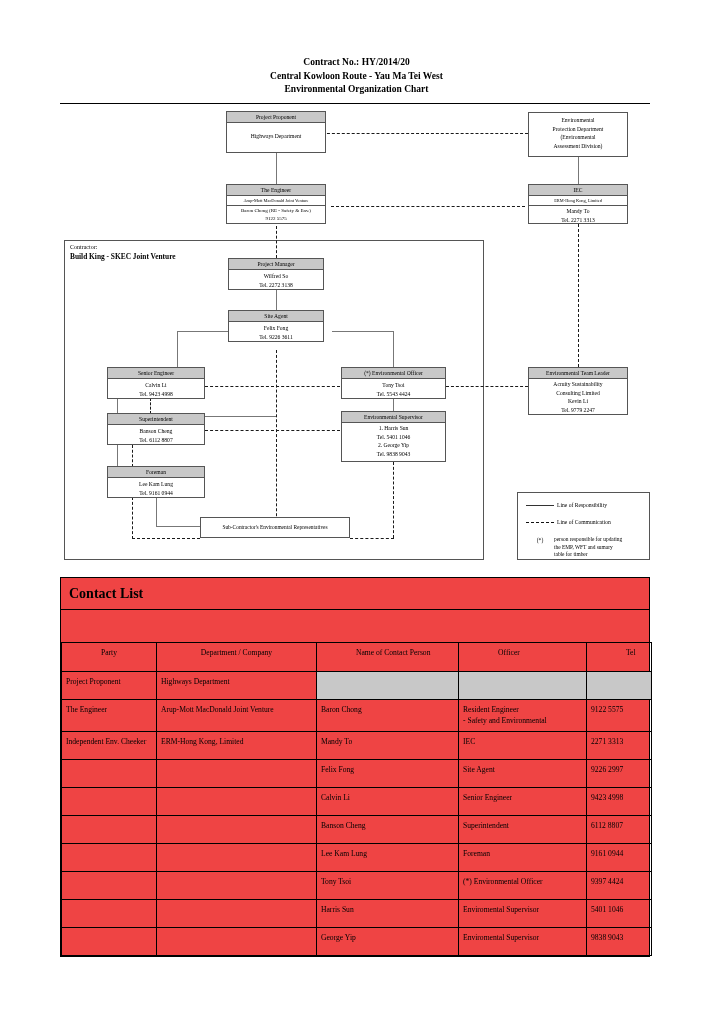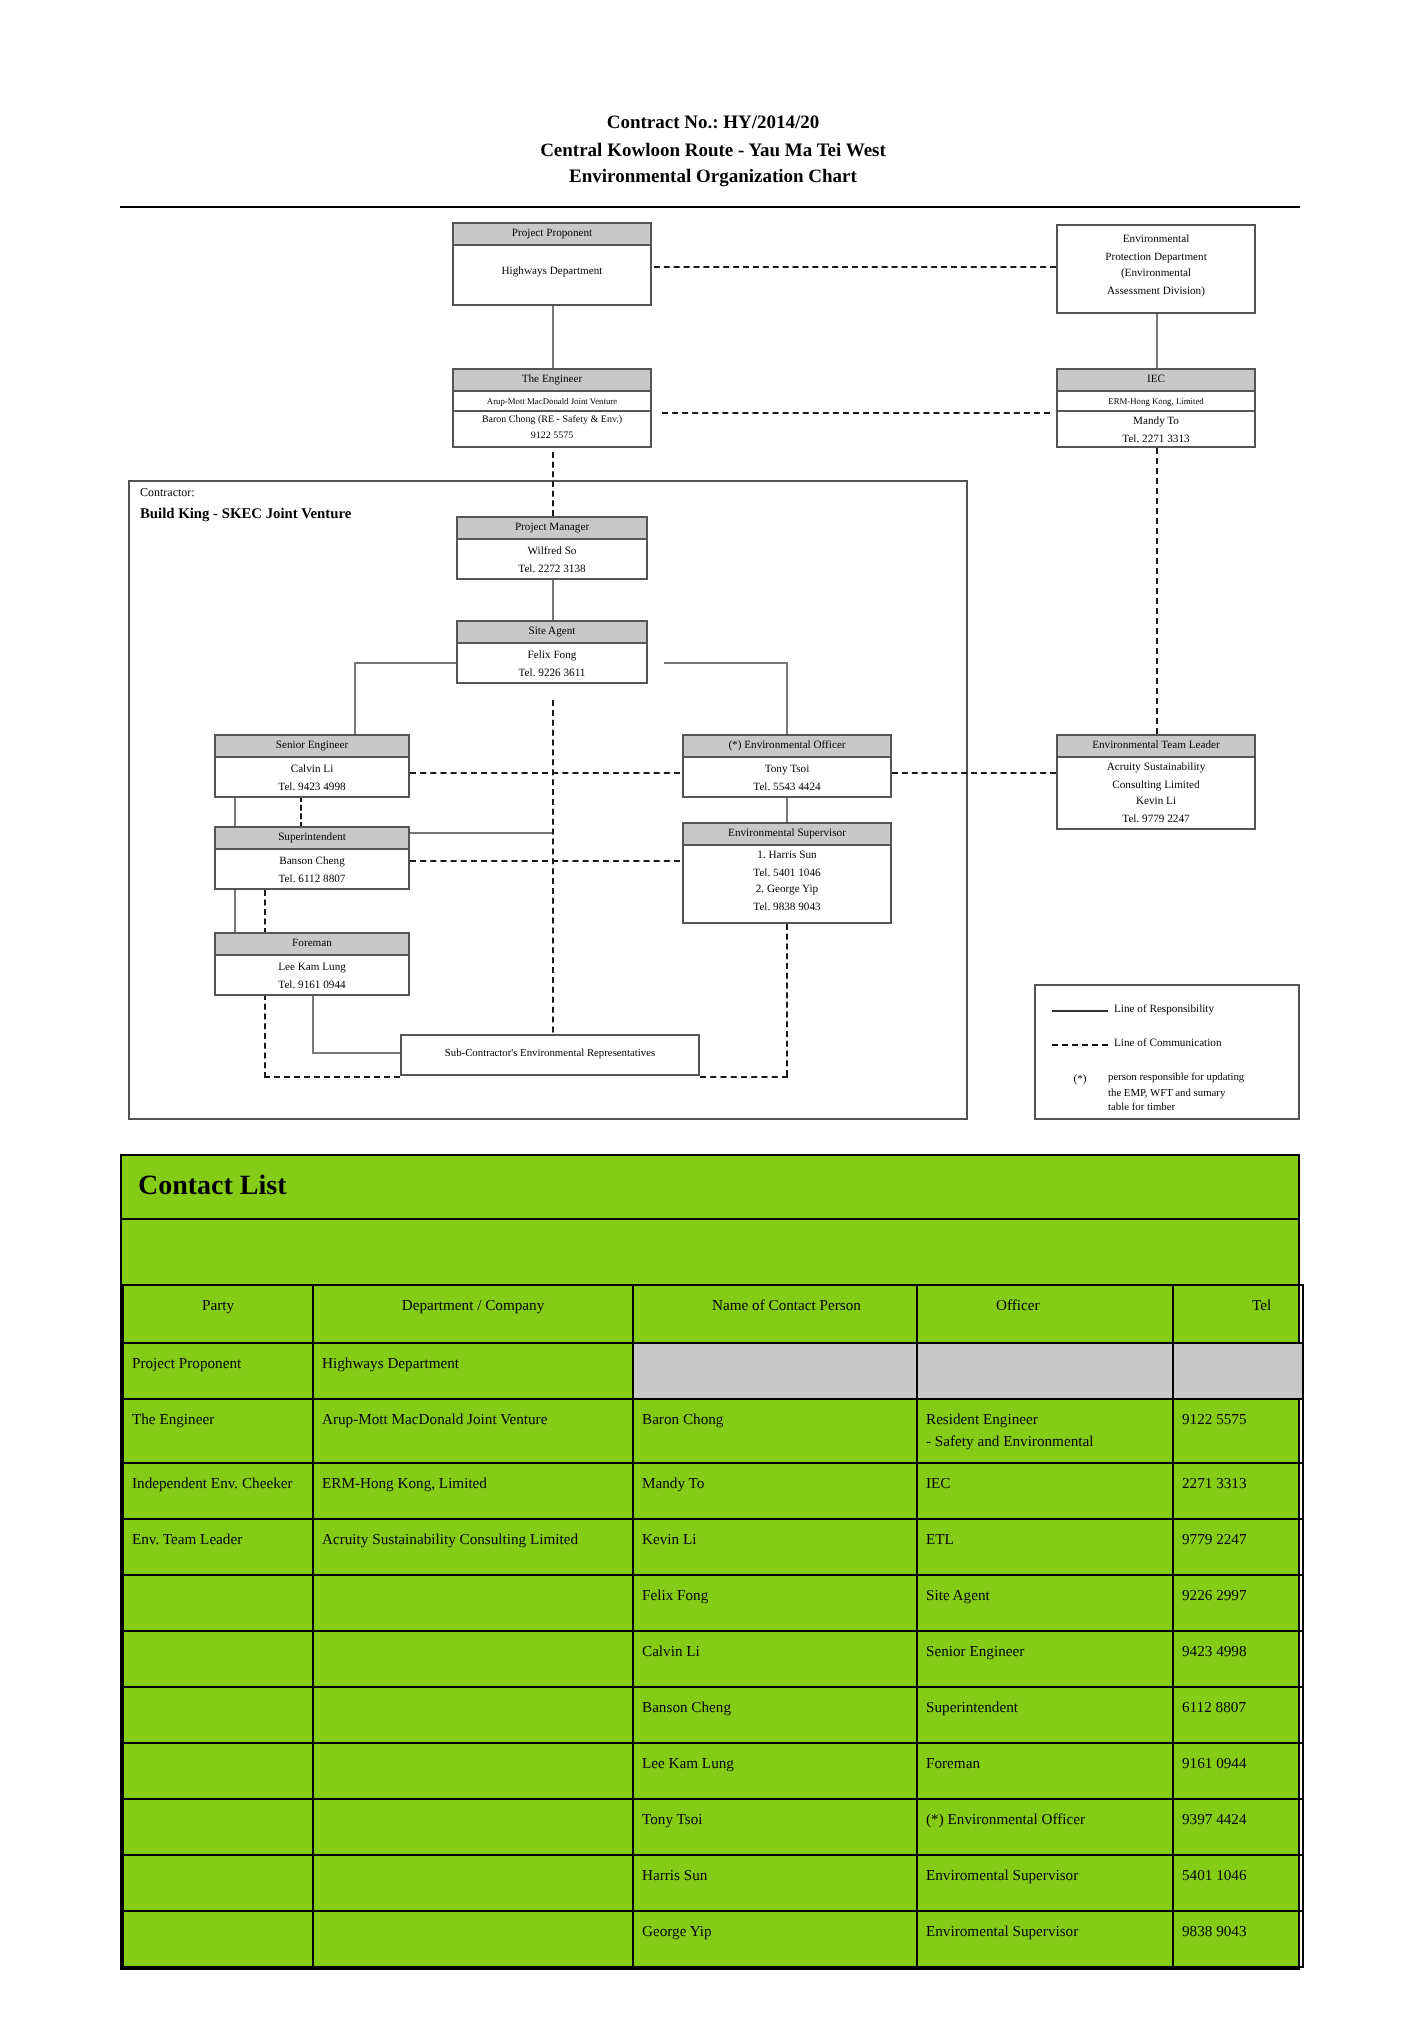--- a/index.html
+++ b/index.html
@@ -36,21 +36,21 @@
   
   .legend{position:absolute;left:517px;top:492px;width:133px;height:68px;border:1px solid #555;box-sizing:border-box;background:#fff;z-index:6;}
   .lg-row{position:absolute;display:flex;align-items:flex-start;}
   .lg-solid{display:inline-block;width:28px;height:0;border-top:1px solid #333;margin-top:4px;margin-right:3px;}
   .lg-dash{display:inline-block;width:28px;height:0;border-top:1.4px dashed #111;margin-top:4px;margin-right:3px;}
   .lg-txt{font-size:5.6px;line-height:8px;}
   .lg-star{display:inline-block;width:28px;text-align:center;font-size:5.6px;line-height:8px;}
   .lg-multi{font-size:5.4px;line-height:7.6px;}
 
   
-  .clist{position:absolute;left:60px;top:577px;width:590px;border:1px solid #000;box-sizing:border-box;background:#84cc16;}
+  .clist{position:absolute;left:60px;top:577px;width:590px;border:1px solid #000;box-sizing:border-box;background:#ef4444;}
   .clist-title{font-size:14px;font-weight:bold;padding:8px 8px 7px;border-bottom:1px solid #000;font-family:"Liberation Serif",serif;}
   table{border-collapse:collapse;width:100%;table-layout:fixed;font-size:7.6px;margin-top:32px;}
   td,th{border:1px solid #000;vertical-align:top;padding:5px 4px;font-weight:normal;line-height:10.5px;}
   thead td{text-align:center;height:18px;}
   thead td.lft{text-align:left;padding-left:39px;}
   .shade{background:#c8c8c8;}
   .c1{width:95px;} .c2{width:160px;} .c3{width:142px;} .c4{width:128px;} .c5{width:65px;}
   .tall{height:28px;}
 </style>
 </head>
@@ -279,27 +279,20 @@
             <td>9122 5575</td>
           </tr>
           <tr class="tall">
             <td>Independent Env. Cheeker</td>
             <td>ERM-Hong Kong, Limited</td>
             <td>Mandy To</td>
             <td>IEC</td>
             <td>2271 3313</td>
           </tr>
           <tr class="tall">
-            <td>Env. Team Leader</td>
-            <td>Acruity Sustainability Consulting Limited</td>
-            <td>Kevin Li</td>
-            <td>ETL</td>
-            <td>9779 2247</td>
-          </tr>
-          <tr class="tall">
             <td></td>
             <td></td>
             <td>Felix Fong</td>
             <td>Site Agent</td>
             <td>9226 2997</td>
           </tr>
           <tr class="tall">
             <td></td>
             <td></td>
             <td>Calvin Li</td>

